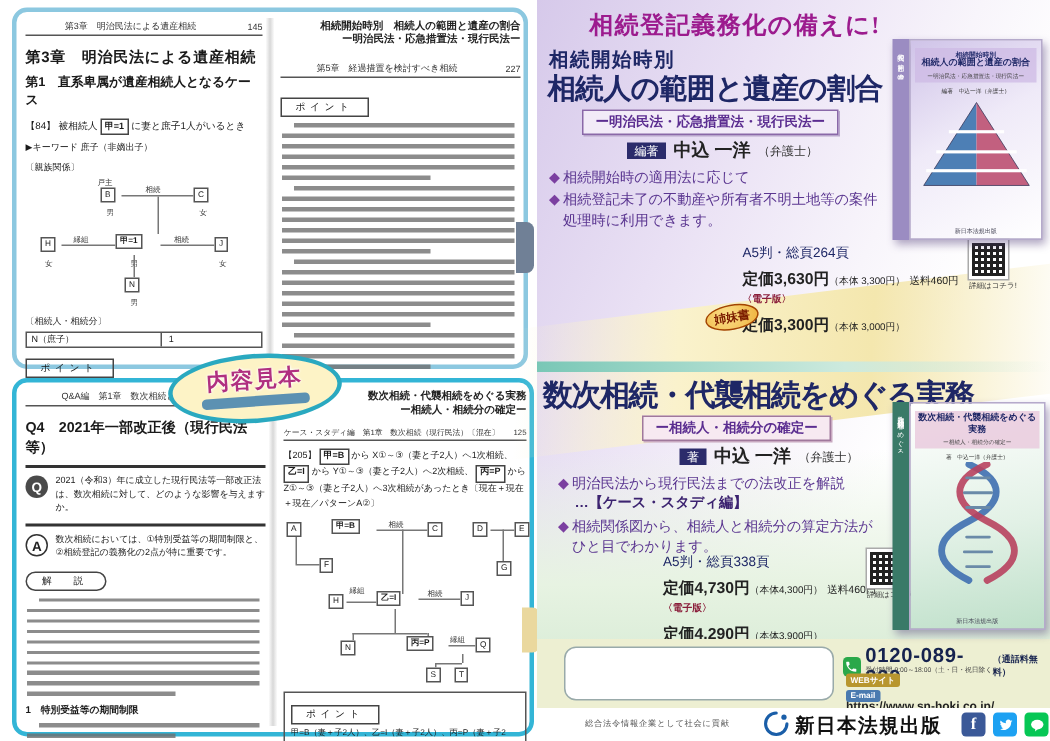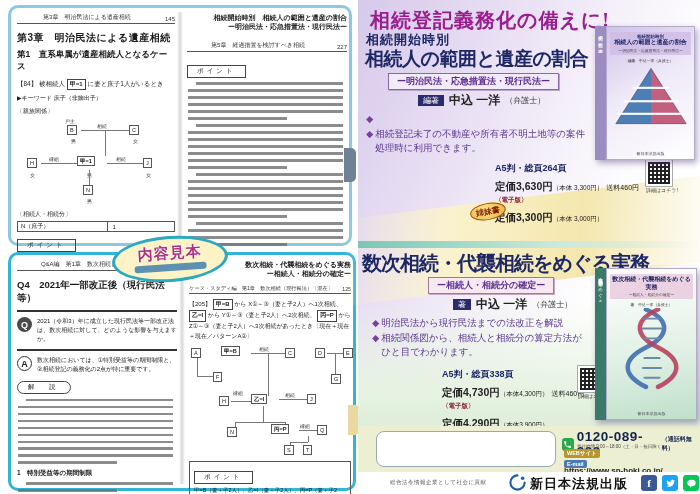--- a/index.html
+++ b/index.html
@@ -58,36 +58,36 @@
   .balloon .bstrip{position:absolute;left:22px;right:22px;top:28px;height:7px;background:#3f7fae;border-radius:3px;opacity:.85;}
   .tab1{right:-7px;top:140px;width:12px;height:34px;background:#708096;border-radius:0 5px 5px 0;}
   .tab2{right:-7px;top:150px;width:12px;height:30px;background:#ead89e;border-radius:0 5px 5px 0;}
 
   
   .right-panel{left:358px;top:0;width:342px;height:494px;
     background:linear-gradient(115deg,#d6c9ea 0%,#e9e0f4 28%,#f8f5fb 52%,#ffffff 66%);}
   .bg-yellow{left:-30px;top:196px;width:420px;height:86px;background:linear-gradient(100deg,rgba(250,240,200,0) 5%,#faf2cc 30%,#f4e7ae 60%,rgba(250,240,200,0) 92%);transform:rotate(-7deg);}
   .bg-green{left:0;top:300px;width:342px;height:128px;background:linear-gradient(180deg,rgba(255,255,255,0),#e7f3e2 70%,#ddeeda);}
   .headline{left:8px;top:7px;width:248px;text-align:center;font-family:"Liberation Serif","DejaVu Serif",serif;
-    font-size:20px;font-weight:bold;color:#9c1b8e;letter-spacing:1px;}
+    font-size:16px;font-weight:bold;color:#9c1b8e;letter-spacing:1px;}
   .b-series{font-size:13px;font-weight:bold;color:#1e2766;letter-spacing:1px;}
   .b-title1{left:7px;top:46px;font-size:19px;font-weight:bold;color:#1e2766;letter-spacing:-.5px;white-space:nowrap;}
   .sub-box{border:1px solid #8a68a8;background:#f2ebf8;color:#5b2d90;font-weight:bold;font-size:9px;
     padding:1px 8px;white-space:nowrap;box-shadow:1px 1px 0 #b9a6cc;}
   .author-row{display:flex;align-items:center;gap:5px;}
   .role-badge{background:#2b2b6b;color:#fff;font-size:8px;padding:1px 5px;line-height:1.2;}
   .a-name{font-size:12px;font-weight:bold;color:#222;}
   .a-title{font-size:8px;color:#333;}
   .bullets{color:#5a3590;font-size:9.5px;line-height:1.4;}
   .bullets .bi{display:flex;}
   .bullets .dia{color:#7b3fa0;margin-right:2px;}
   .b1q{font-weight:bold;color:#3c2370;}
   .ind{margin-left:11px;}
   .specs{line-height:1.35;color:#222;}
-  .sp-size{font-size:9px;font-weight:bold;color:#1e2766;}
+  .sp-size{font-size:9px;font-weight:normal;color:#1e2766;}
   .sp-line{white-space:nowrap;}
   .sp-price{font-size:10.5px;font-weight:bold;}
   .sp-det{font-size:6.5px;}
   .sp-ship{font-size:7px;margin-left:3px;}
   .sp-ebook{font-size:6.5px;font-weight:bold;color:#8a1d3a;}
   .qr{width:26px;height:26px;border:2px solid #fff;outline:1px solid #aaa;background:
     repeating-linear-gradient(0deg,#222 0 2px,transparent 2px 4px),
     repeating-linear-gradient(90deg,#222 0 2px,#fff 2px 4px);}
   .qr-cap{font-size:5px;color:#333;margin-top:1px;white-space:nowrap;}
   
@@ -380,20 +380,21 @@
     <div class="abs b-title1">相続人の範囲と遺産の割合</div>
     <div class="abs sub-box" style="left:30px;top:73px;">ー明治民法・応急措置法・現行民法ー</div>
     <div class="abs author-row" style="left:60px;top:92px;">
       <span class="role-badge">編著</span>
       <span class="a-name">中込 一洋</span>
       <span class="a-title">（弁護士）</span>
     </div>
     <div class="abs bullets" style="left:8px;top:112px;width:228px;">
       <div class="bi">
         <span class="dia">◆</span>
+        <span>相続開始時の適用法に応じて</span>
       </div>
       <div class="bi" style="margin-top:2px;">
         <span class="dia">◆</span>
         <span>相続登記未了の不動産や所有者不明土地等の案件処理時に利用できます。</span>
       </div>
     </div>
     <div class="abs specs" style="left:137px;top:162px;">
       <div class="sp-size">A5判・総頁264頁</div>
       <div class="sp-line">
         <span class="sp-price">定価3,630円</span><span class="sp-det">（本体 3,300円）</span><span class="sp-det sp-ship">送料460円</span>
@@ -439,20 +440,21 @@
     <div class="abs author-row" style="left:95px;top:296px;">
       <span class="role-badge">著</span>
       <span class="a-name">中込 一洋</span>
       <span class="a-title">（弁護士）</span>
     </div>
     <div class="abs bullets" style="left:14px;top:316px;width:216px;">
       <div class="bi">
         <span class="dia">◆</span>
         <span>明治民法から現行民法までの法改正を解説</span>
       </div>
+      <div class="ind b1q">…【ケース・スタディ編】</div>
       <div class="bi" style="margin-top:2px;">
         <span class="dia">◆</span>
         <span>相続関係図から、相続人と相続分の算定方法がひと目でわかります。</span>
       </div>
     </div>
     <div class="abs specs" style="left:84px;top:368px;">
       <div class="sp-size">A5判・総頁338頁</div>
       <div class="sp-line">
         <span class="sp-price">定価4,730円</span><span class="sp-det">（本体4,300円）</span><span class="sp-det sp-ship">送料460円</span>
       </div>

